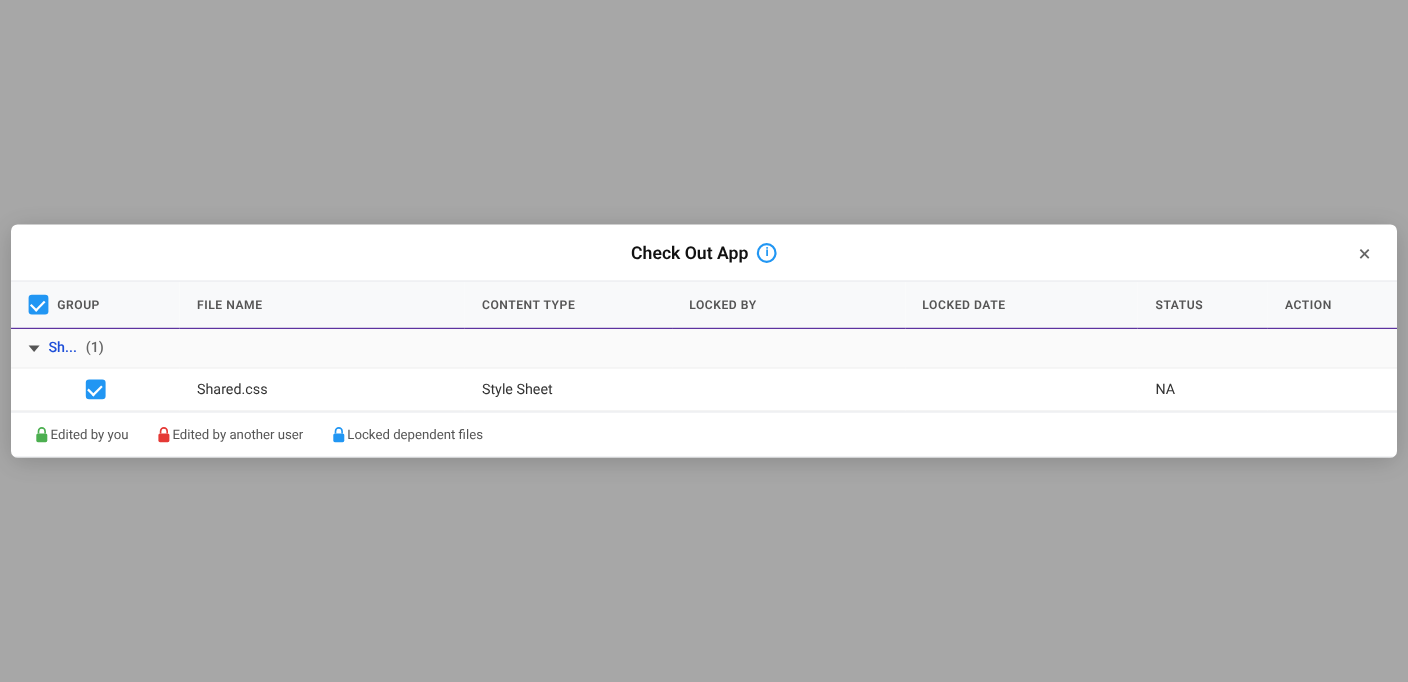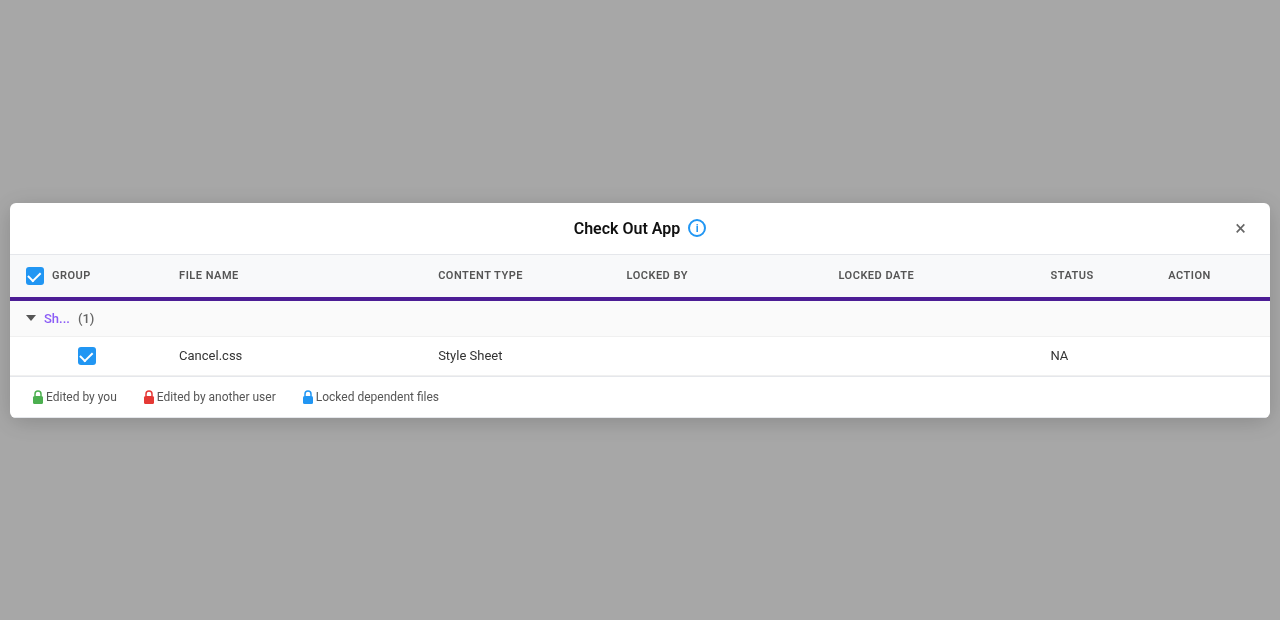--- a/index.html
+++ b/index.html
@@ -93,21 +93,21 @@
       border-bottom: 1px solid #e5e7eb;
     }
 
     .table {
       width: 100%;
       border-collapse: collapse;
     }
 
     .table thead tr {
       background: #f8f9fa;
-      border-bottom: 4px solid #4c1d95;
+      border-bottom: 1px solid #4c1d95;
     }
 
     .table th {
       padding: 12px 16px;
       text-align: left;
       font-size: 11px;
       font-weight: 600;
       color: #555;
       letter-spacing: 0.5px;
       text-transform: uppercase;
@@ -186,21 +186,21 @@
       width: 0;
       height: 0;
       border-left: 5px solid transparent;
       border-right: 5px solid transparent;
       border-top: 6px solid #555;
       display: inline-block;
     }
 
     .group-name {
       font-size: 13px;
-      color: #8b5cf6;
+      color: #1d4ed8;
     }
 
     .group-count {
       font-size: 13px;
       color: #666;
     }
 
     .data-row td {
       padding-left: 16px;
     }
@@ -306,21 +306,21 @@
         <span class="group-count">(1)</span>
       </div>
     </td>
   </tr>
             <tr class="data-row">
       <td>
         <div style="display:flex;align-items:center;justify-content:center;">
           <div class="checkbox-blue"></div>
         </div>
       </td>
-      <td>Cancel.css</td>
+      <td>Shared.css</td>
       <td>Style Sheet</td>
       <td></td>
       <td></td>
       <td>NA</td>
       <td></td>
     </tr>
           </tbody>
       </table>
     </div>
 

